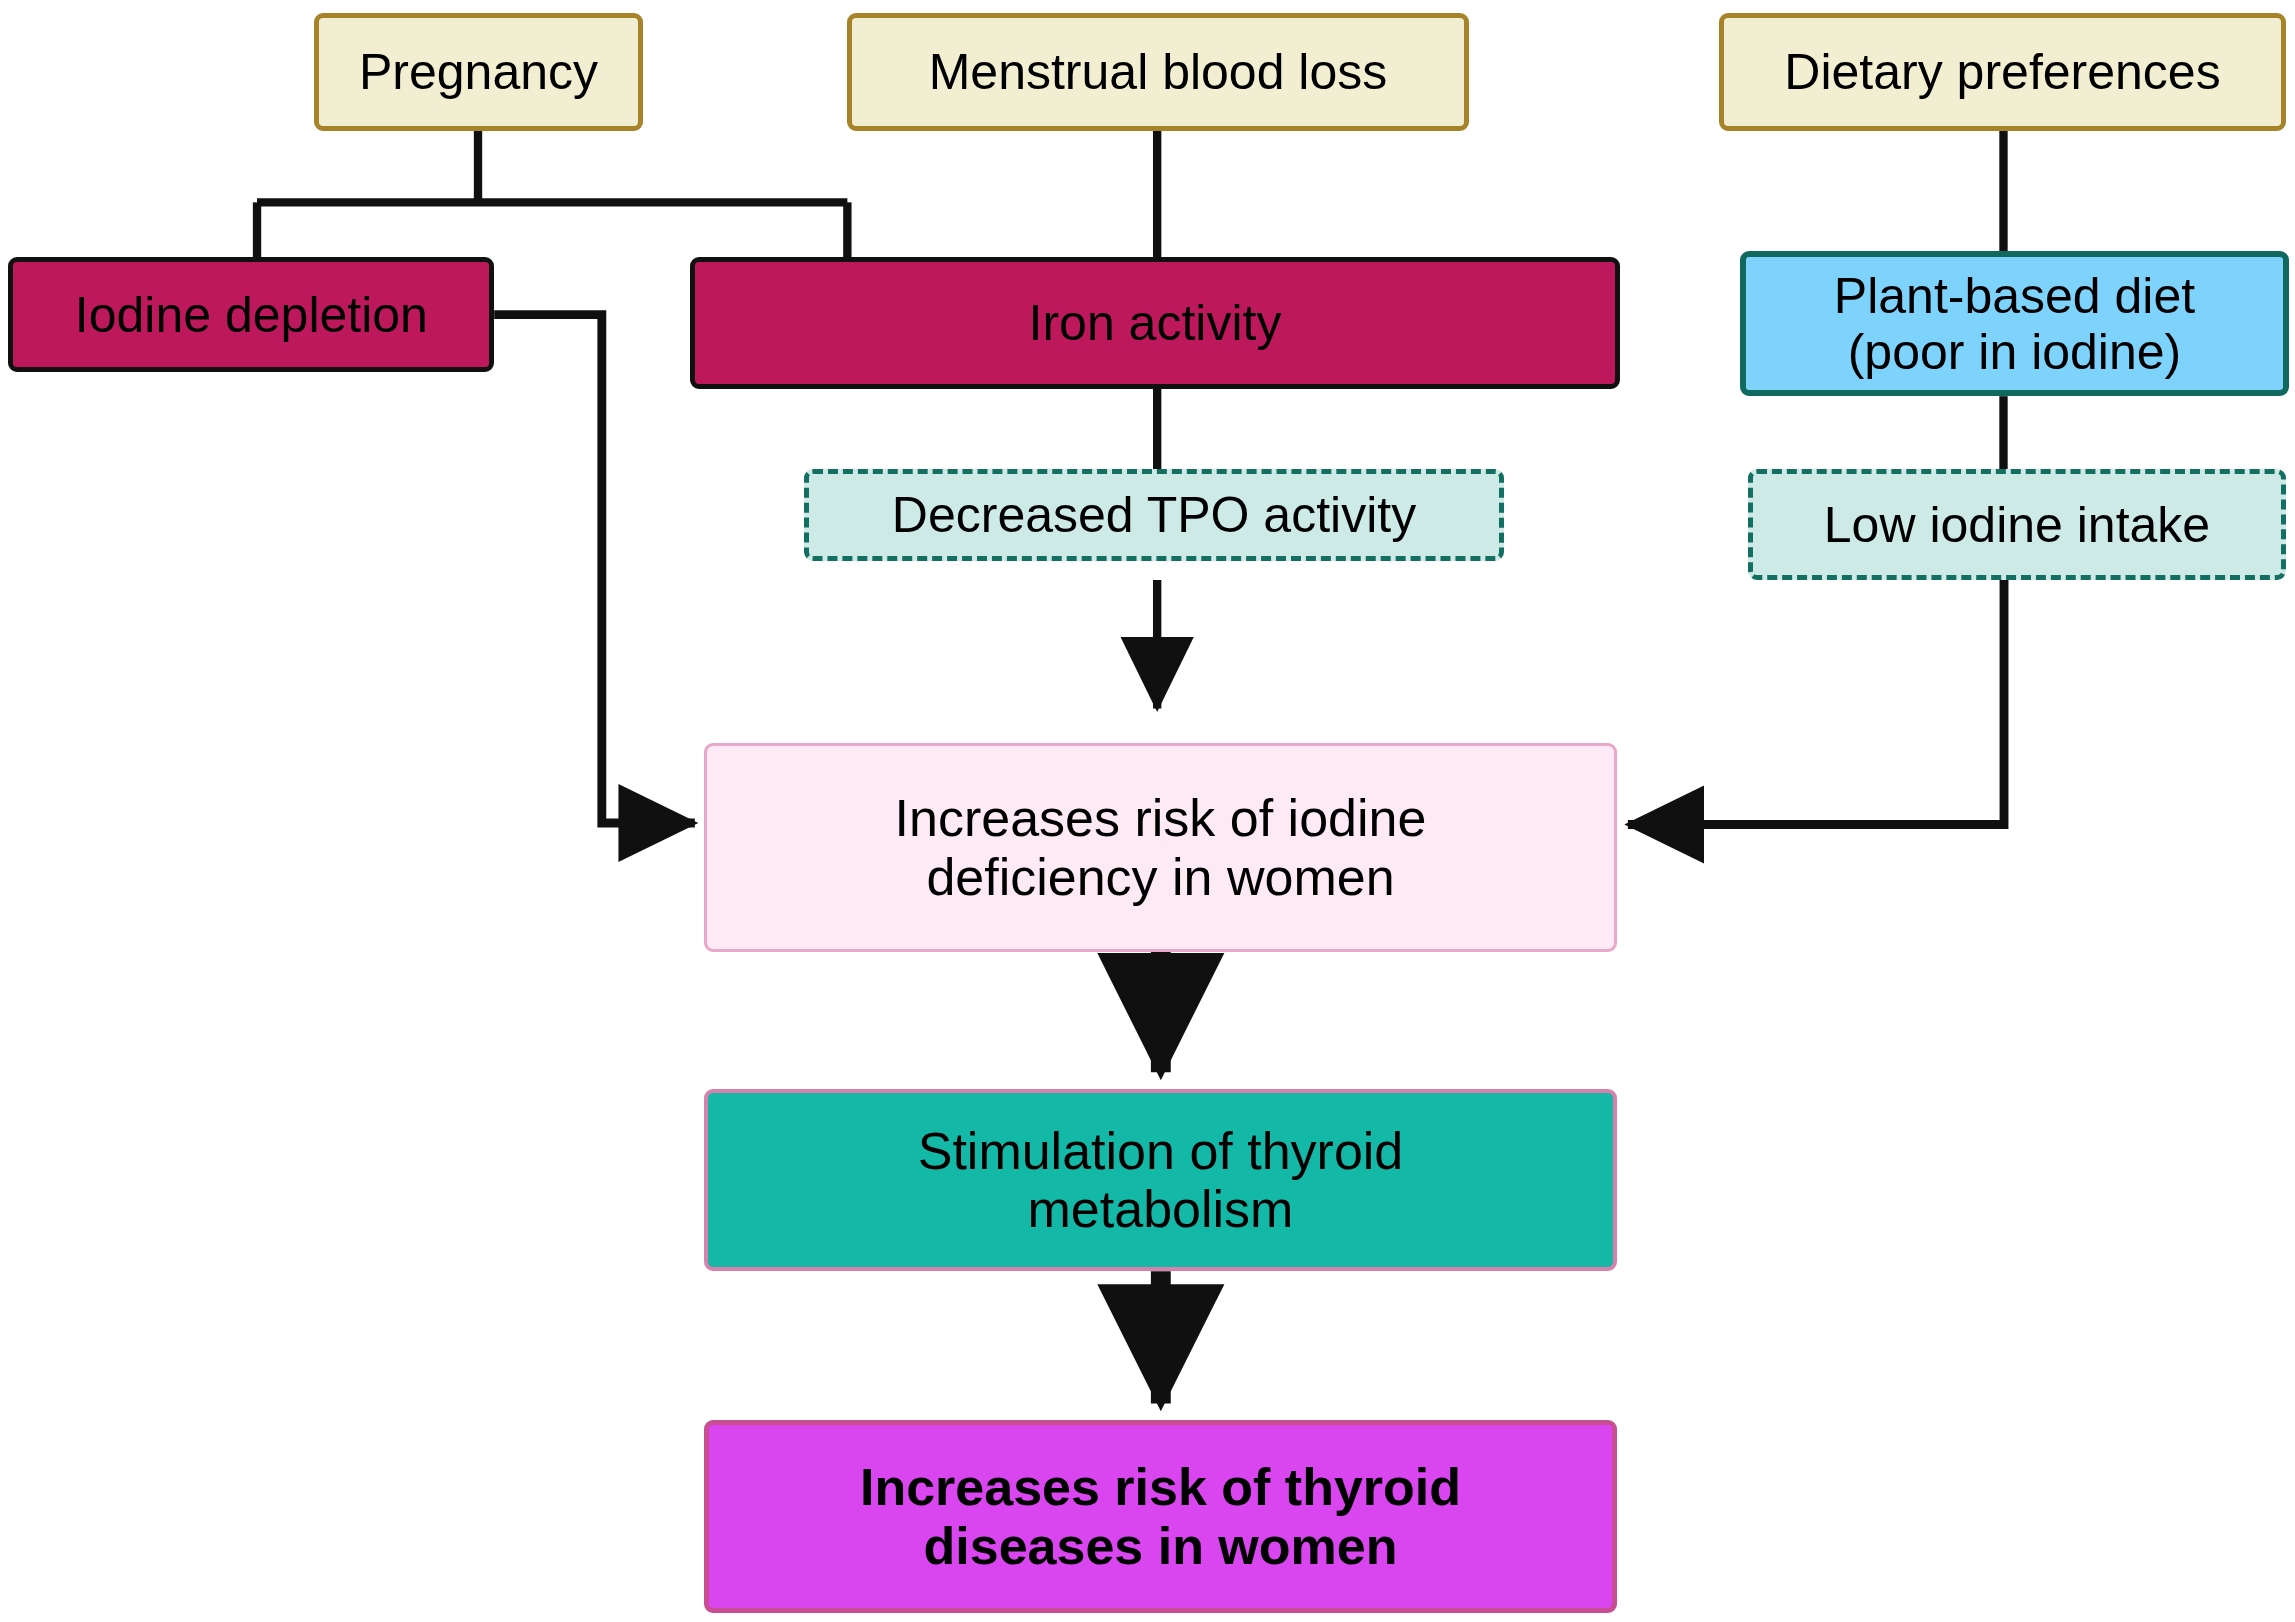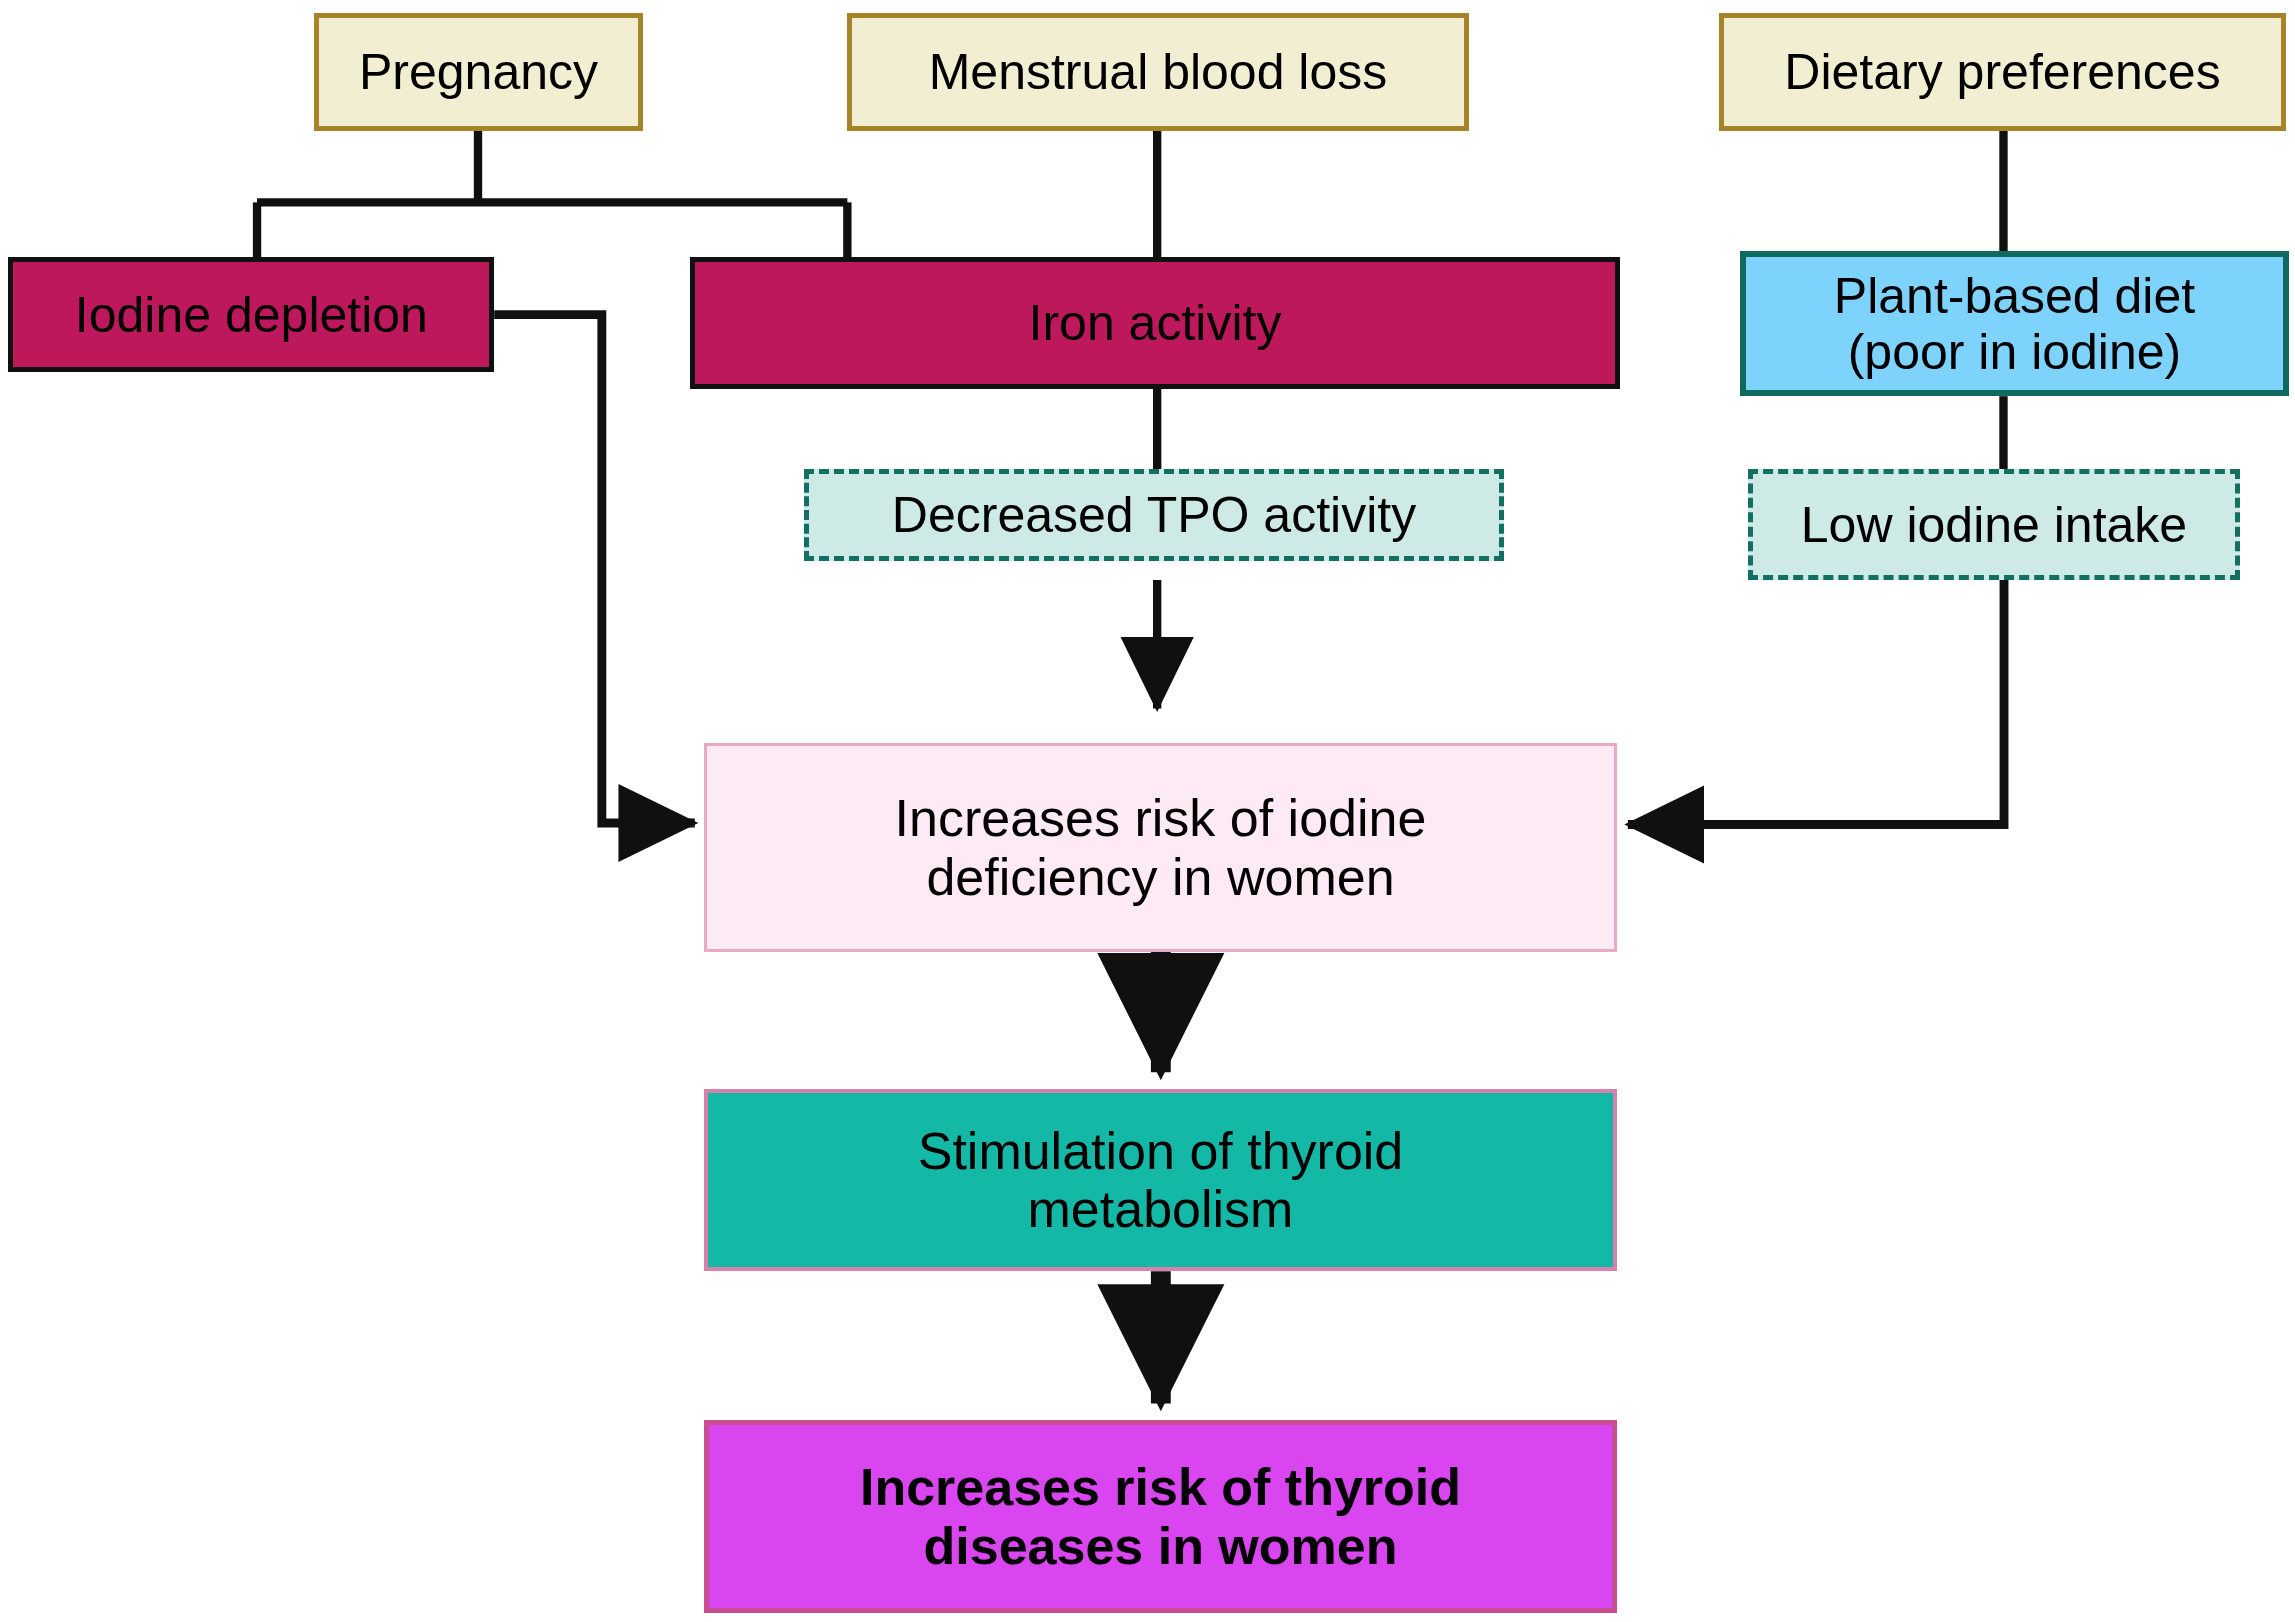--- a/index.html
+++ b/index.html
@@ -28,20 +28,21 @@
   .node {
     position: absolute;
     box-sizing: border-box;
     display: flex;
     align-items: center;
     justify-content: center;
     text-align: center;
     color: #000000;
     line-height: 1.12;
     z-index: 5;
+    border-radius: 9px;
   }
   .node .label {
     display: block;
     white-space: pre-line;
     padding: 0 6.3px;
   }
 
   
   .n-source {
     background: #f2eed2;
@@ -153,21 +154,21 @@
 
   <div class="node n-teal" style="left:1740px; top:251px; width:549px; height:145px;">
     <span class="label">Plant-based diet
 (poor in iodine)</span>
   </div>
 
   <div class="node n-dotted" style="left:804px; top:469px; width:700px; height:92px;">
     <span class="label">Decreased TPO activity</span>
   </div>
 
-  <div class="node n-dotted" style="left:1748px; top:469px; width:492px; height:111px;">
+  <div class="node n-dotted" style="left:1748px; top:469px; width:538px; height:111px;">
     <span class="label">Low iodine intake</span>
   </div>
 
   <div class="node n-pink-1" style="left:704px; top:719px; width:913px; height:209px;">
     <span class="label">Increases risk of iodine
 deficiency in women</span>
   </div>
 
   <div class="node n-pink-2" style="left:704px; top:1089px; width:913px; height:182px;">
     <span class="label">Stimulation of thyroid

